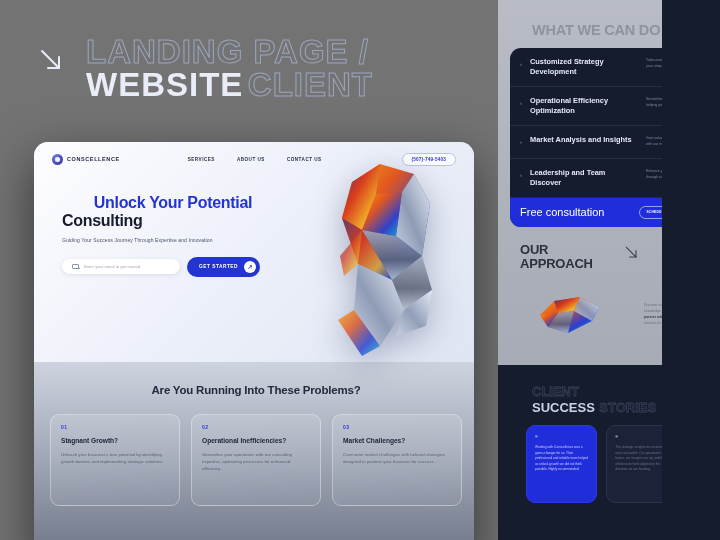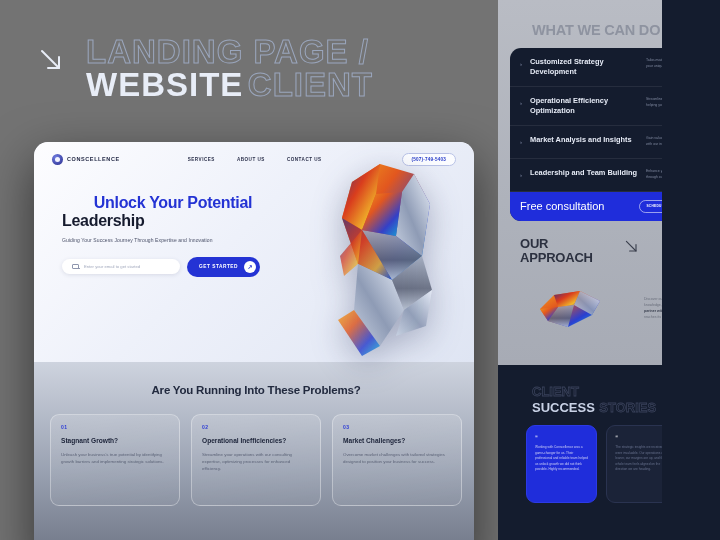--- a/index.html
+++ b/index.html
@@ -245,21 +245,21 @@
         <polygon points="40,104 74,120 86,150 62,186 36,150" fill="url(#g2)"></polygon>
         <polygon points="36,150 62,186 44,196 20,160" fill="url(#g1)" opacity="0.8"></polygon>
         <polygon points="74,120 104,96 114,130 86,150" fill="url(#g4)" opacity="0.85"></polygon>
         <polygon points="86,150 114,130 108,166 78,176" fill="url(#g2)" opacity="0.9"></polygon>
         <polygon points="58,34 84,32 78,76 44,70" fill="url(#g1)" opacity="0.9"></polygon>
         <polygon points="22,96 44,70 40,104 26,116" fill="url(#g3)" opacity="0.7"></polygon>
       </svg>
 
       <div class="hero-copy">
         <div class="h1-blue">Unlock Your Potential</div>
-        <div class="h1-dark">Leadership</div>
+        <div class="h1-dark">Consulting</div>
         <div class="hero-sub">Guiding Your Success Journey Through Expertise and Innovation</div>
 
         <div class="hero-form">
           <div class="email-field">
             <span class="mail-ico"></span>
             <span class="email-ph">Enter your email to get started</span>
           </div>
           <div class="cta-btn">
             <span class="cta-label">GET STARTED</span>
             <span class="cta-circle">↗</span>
@@ -314,21 +314,21 @@
       </div>
 
       <div class="svc-row">
         <span class="svc-caret">›</span>
         <div class="svc-name">Market Analysis and Insights</div>
         <div class="svc-desc">Gain valuable market insights and stay ahead of the competition with our in-depth market expertise.</div>
       </div>
 
       <div class="svc-row">
         <span class="svc-caret">›</span>
-        <div class="svc-name">Leadership and Team Building</div>
+        <div class="svc-name">Leadership and Team Discover</div>
         <div class="svc-desc">Enhance your leadership capabilities and build a strong team through our specialised development programs.</div>
       </div>
 
       <div class="svc-row free">
         <div class="free-label">Free consultation</div>
         <div class="free-btns">
           <div class="free-btn">
             <span>SCHEDULE A FREE CALL</span>
             <span class="ar">↗</span>
           </div>

